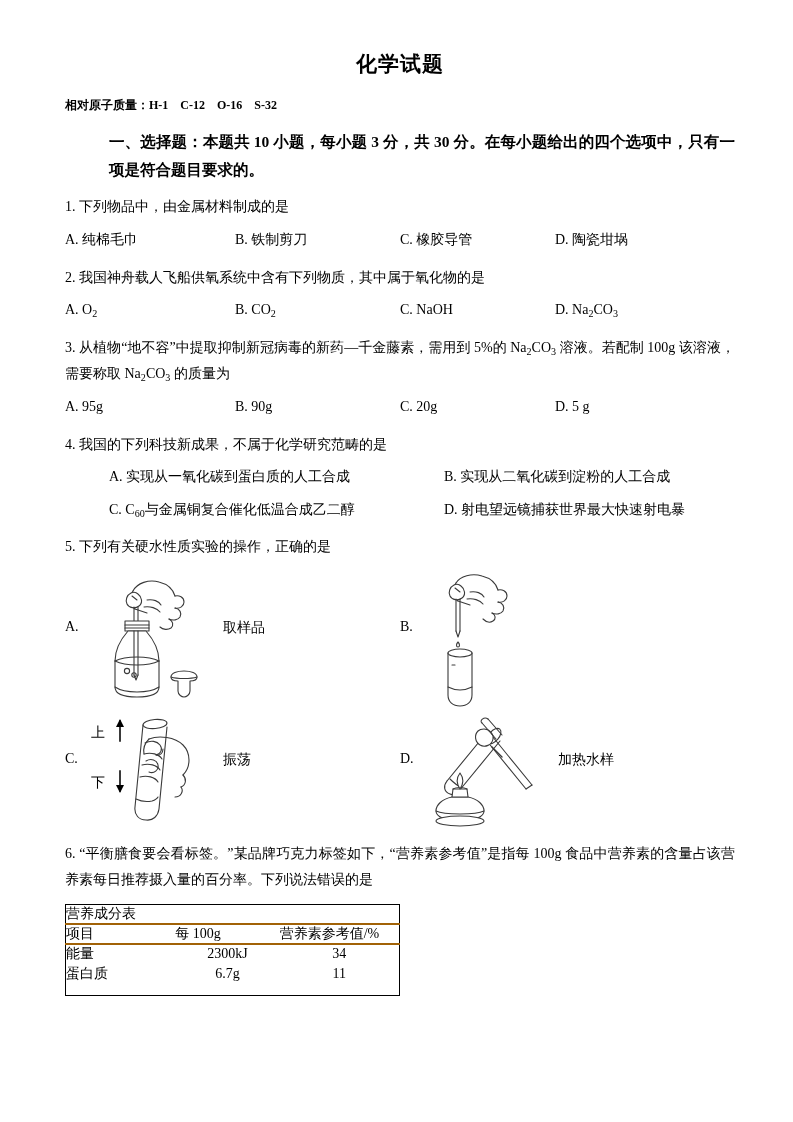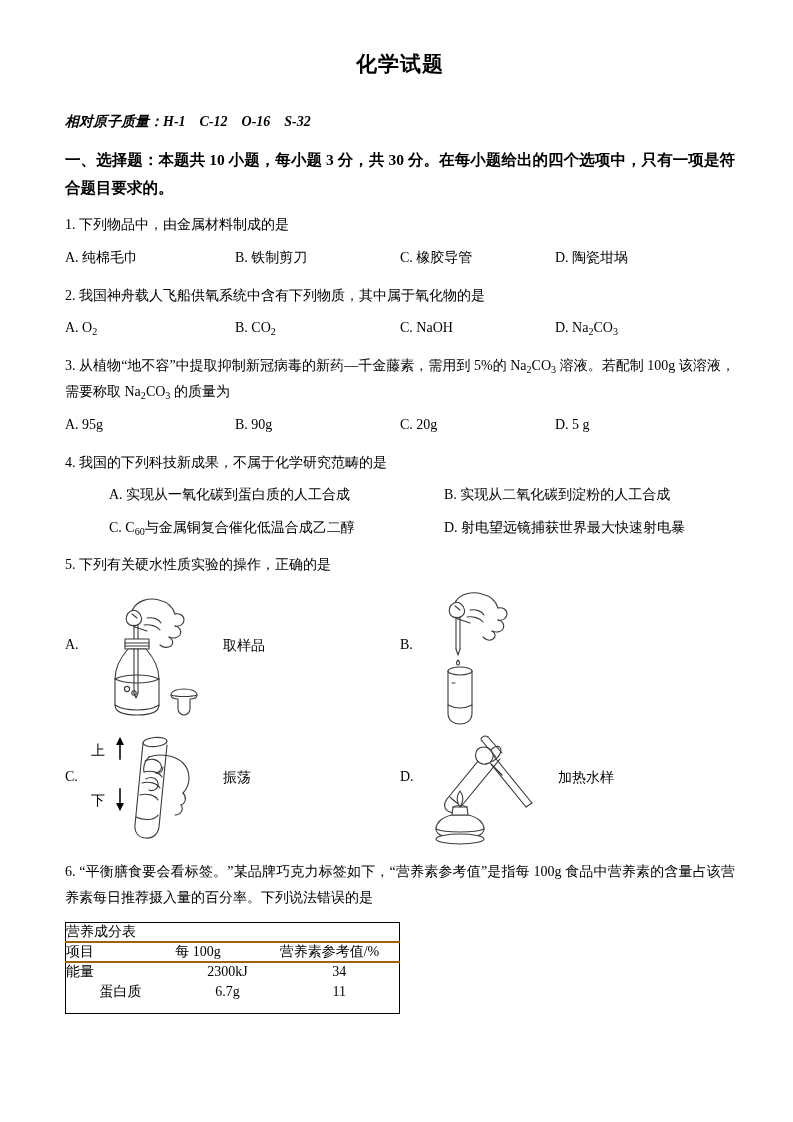--- a/index.html
+++ b/index.html
@@ -35,33 +35,33 @@
     font-size: 21px;
     font-weight: bold;
     letter-spacing: 1px;
     margin-top: 52px;
     margin-bottom: 0;
     line-height: 1.2;
   }
 
   
   .atomic-mass {
-    font-size: 14px;
+    font-size: 12px;
     font-weight: bold;
-    margin-top: 34px;
+    margin-top: 19px;
     line-height: 1.5;
     white-space: pre;
-    font-style: italic;
   }
   .section-head {
     font-size: 15.5px;
     font-weight: bold;
     margin-top: 14px;
     line-height: 1.78;
     text-align: justify;
+    margin-left: 44px;
   }
 
   
   .question {
     margin-top: 11px;
   }
   .q-stem {
     font-size: 14px;
     line-height: 1.9;
     text-align: justify;
@@ -134,21 +134,21 @@
   }
   .nt-title-cell {
     padding: 10px 0 10px 12px;
   }
   .nt-head-cell {
     padding: 11px 0 11px 12px;
   }
   .nt-body-cell {
     padding: 8px 0 4px 12px;
   }
-  .nt-body-cell.last { padding-bottom: 12px; padding-top: 2px; text-align: center; }
+  .nt-body-cell.last { padding-bottom: 12px; padding-top: 2px; }
   .nt-c1 { width: 110px; }
   .nt-c2 { width: 105px; text-align: left; }
   .nt-c3 { width: 120px; text-align: left; }
   .nt-center { text-align: center; }
 </style>
 </head>
 <body>
 
 <div class="page">
   <div class="content">

